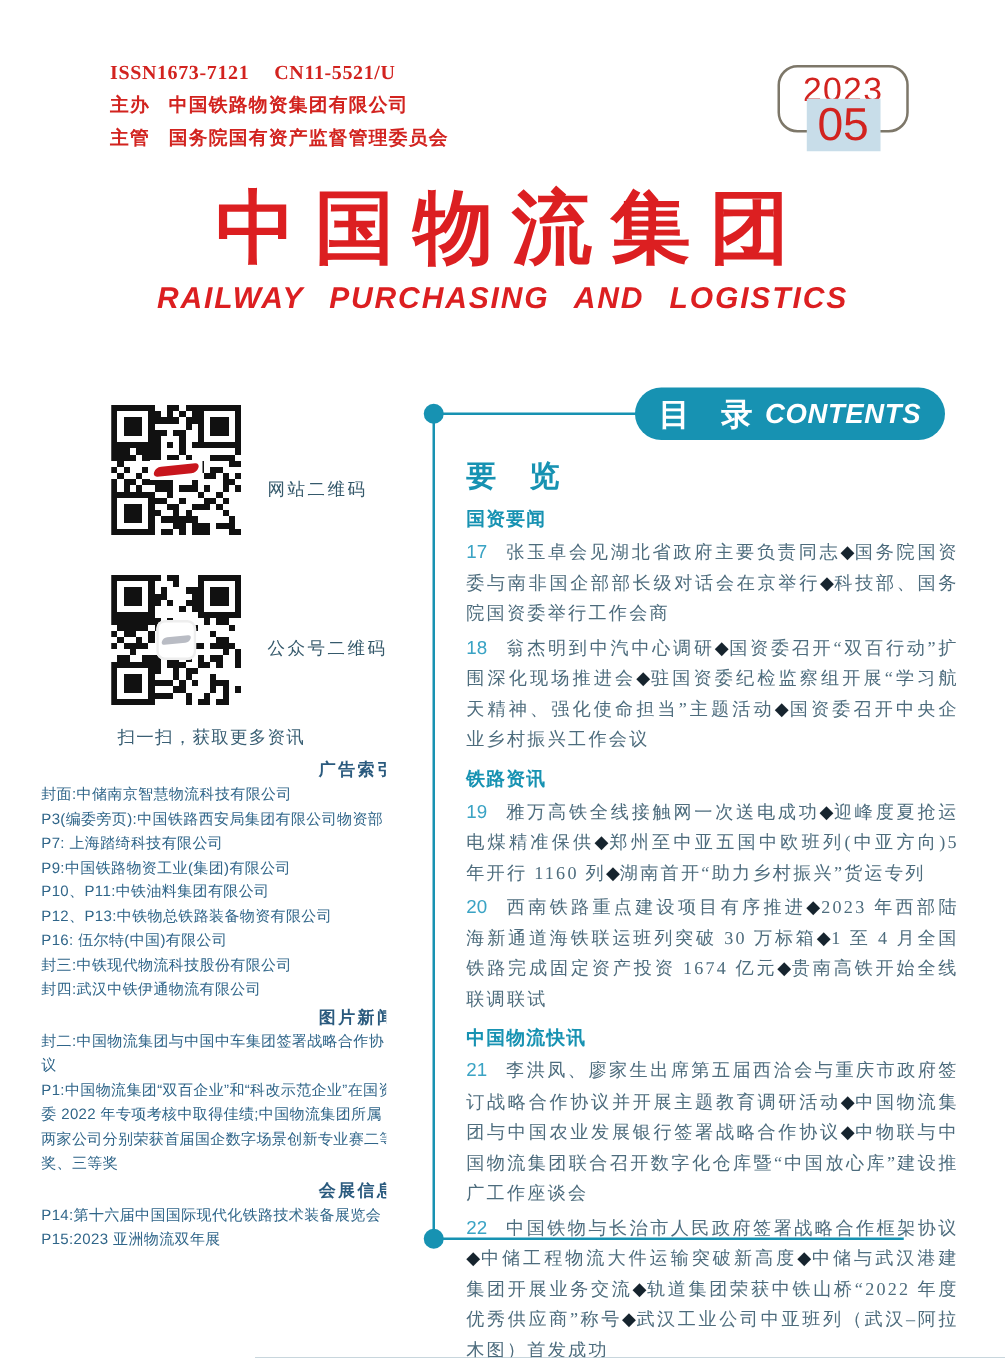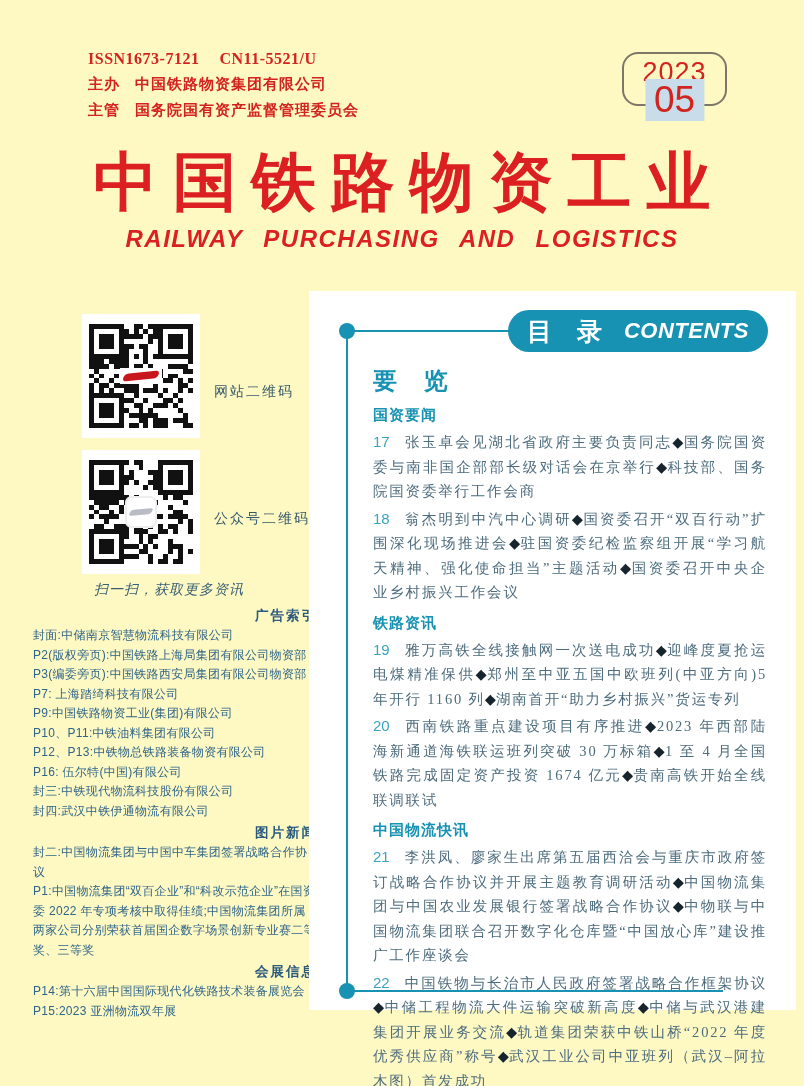--- a/index.html
+++ b/index.html
@@ -1,18 +1,18 @@
 <!DOCTYPE html>
 <html><head>
 <meta charset="utf-8">
 <style>
   html,body{margin:0;padding:0;background:#9db6c4;}
   .page{
     position:relative;width:804px;height:1086px;margin:0 auto;
-    background:#fef9c3;overflow:hidden;
+    background:#ffffff;overflow:hidden;
     font-family:"Liberation Sans","DejaVu Sans",sans-serif;
   }
   
   .masthead{position:absolute;left:88px;top:50px;color:#d2231f;}
   .issn-line{font-family:"Liberation Serif","DejaVu Serif",serif;font-weight:bold;font-size:16px;letter-spacing:.5px;}
   .issn-line .cn-code{margin-left:20px;}
   .pub-line{font-size:15px;font-weight:bold;margin-top:7px;letter-spacing:1px;}
   .pub-label{margin-right:15px;}
   
   .issue-box{position:absolute;left:622px;top:52px;width:101px;height:50px;
@@ -32,36 +32,36 @@
   .qr2{left:82px;top:450px;}
   .qr svg{position:absolute;left:7px;top:7px;width:104px;height:110px;}
   .qr-center{position:absolute;left:50%;top:50%;transform:translate(-50%,-50%);background:#fff;}
   .logo-red{width:42px;height:16px;display:flex;align-items:center;justify-content:center;}
   .logo-red .swoosh{width:34px;height:8px;background:#c8161d;border-radius:4px;transform:skewX(-25deg) rotate(-6deg);}
   .logo-app{width:32px;height:32px;border-radius:7px;box-shadow:0 0 0 2px #eee inset;display:flex;align-items:center;justify-content:center;}
   .logo-app .swoosh{width:22px;height:6px;background:#b9bcc4;border-radius:3px;transform:skewX(-25deg) rotate(-6deg);}
   .qr-label{position:absolute;left:214px;font-size:14px;color:#35596b;letter-spacing:2px;}
   .lbl1{top:383px;}
   .lbl2{top:510px;}
-  .scan-hint{position:absolute;left:94px;top:581px;font-size:14px;color:#3a5f74;letter-spacing:1px;font-style:italic;}
+  .scan-hint{position:absolute;left:94px;top:581px;font-size:14px;color:#3a5f74;letter-spacing:1px;}
   
   .side-col{position:absolute;left:33px;top:604px;width:284px;color:#2f6589;}
   .side-heading{text-align:right;font-weight:bold;font-size:13.5px;color:#2a5a7e;
     letter-spacing:2px;line-height:21px;margin-top:1px;}
   .side-item{font-size:12px;line-height:19.5px;letter-spacing:.3px;}
   
   .content-panel{position:absolute;left:309px;top:291px;width:487px;height:719px;background:#fff;}
   .bracket-v{position:absolute;left:37px;top:39px;width:2px;height:662px;background:#1792b2;}
   .bracket-h-top{position:absolute;left:37px;top:39px;width:168px;height:2px;background:#1792b2;}
   .bracket-h-bottom{position:absolute;left:37px;top:699px;width:377px;height:2px;background:#1792b2;}
   .dot{position:absolute;width:16px;height:16px;border-radius:50%;background:#1792b2;}
   .dot-top{left:30px;top:32px;}
   .dot-bottom{left:30px;top:692px;}
   .pill{position:absolute;left:199px;top:19px;height:42px;border-radius:22px;background:#1792b2;
-    color:#fff;display:flex;align-items:center;padding:0 19px;gap:13px;}
+    color:#fff;display:flex;align-items:center;padding:0 19px;gap:1px;}
   .pill-cn{font-size:25px;font-weight:bold;letter-spacing:9px;white-space:nowrap;}
   .pill-en{font-size:22px;font-weight:bold;font-style:italic;letter-spacing:.5px;}
   .toc{position:absolute;left:64px;top:74px;width:394px;}
   .toc-overview{font-size:24px;font-weight:bold;color:#1792b2;letter-spacing:10px;margin-bottom:6px;}
   .toc-heading{font-size:15px;font-weight:bold;color:#1792b2;letter-spacing:1px;margin:9px 0 5px;}
   .toc-entry{font-family:"Liberation Serif","DejaVu Serif",serif;font-size:14.5px;line-height:24.5px;
     color:#4d6c7d;text-align:justify;letter-spacing:1.8px;margin-bottom:3px;}
   .toc-page{font-family:"Liberation Sans","DejaVu Sans",sans-serif;color:#3aa3c4;
     margin-right:15px;font-size:15px;letter-spacing:0;}
   .diamond{color:#16242e;letter-spacing:0;}
@@ -81,21 +81,21 @@
     <div class="pub-line">
       <span class="pub-label">主管</span><span>国务院国有资产监督管理委员会</span>
     </div>
   </div>
 
   <div class="issue-box">
     <div class="issue-year">2023</div>
     <div class="issue-no">05</div>
   </div>
 
-  <div class="title-cn">中国铁路物资工业</div>
+  <div class="title-cn">中国物流集团</div>
   <div class="title-en">RAILWAY PURCHASING AND LOGISTICS</div>
 
   <div class="qr qr1">
     <svg id="qr-svg-1" viewBox="0 0 100 100" shape-rendering="crispEdges">
         <rect x="0" y="0" width="33.333333333333336" height="33.333333333333336" fill="#111"></rect>
         <rect x="4.761904761904762" y="4.761904761904762" width="23.80952380952381" height="23.80952380952381" fill="#fff"></rect>
         <rect x="9.523809523809524" y="9.523809523809524" width="14.285714285714285" height="14.285714285714285" fill="#111"></rect>
         <rect x="66.66666666666667" y="0" width="33.333333333333336" height="33.333333333333336" fill="#111"></rect>
         <rect x="71.42857142857143" y="4.761904761904762" width="23.80952380952381" height="23.80952380952381" fill="#fff"></rect>
         <rect x="76.19047619047619" y="9.523809523809524" width="14.285714285714285" height="14.285714285714285" fill="#111"></rect>
@@ -393,21 +393,20 @@
       </div>
   </div>
   <div class="qr-label lbl2">公众号二维码</div>
 
   <div class="scan-hint">扫一扫，获取更多资讯</div>
 
   <div class="side-col">
     <div class="side-heading">广告索引</div>
     <div id="ad-list">
         <div class="side-item">封面:中储南京智慧物流科技有限公司</div>
-        <div class="side-item">P2(版权旁页):中国铁路上海局集团有限公司物资部</div>
         <div class="side-item">P3(编委旁页):中国铁路西安局集团有限公司物资部</div>
         <div class="side-item">P7: 上海踏绮科技有限公司</div>
         <div class="side-item">P9:中国铁路物资工业(集团)有限公司</div>
         <div class="side-item">P10、P11:中铁油料集团有限公司</div>
         <div class="side-item">P12、P13:中铁物总铁路装备物资有限公司</div>
         <div class="side-item">P16: 伍尔特(中国)有限公司</div>
         <div class="side-item">封三:中铁现代物流科技股份有限公司</div>
         <div class="side-item">封四:武汉中铁伊通物流有限公司</div>
       </div>
     <div class="side-heading">图片新闻</div>

